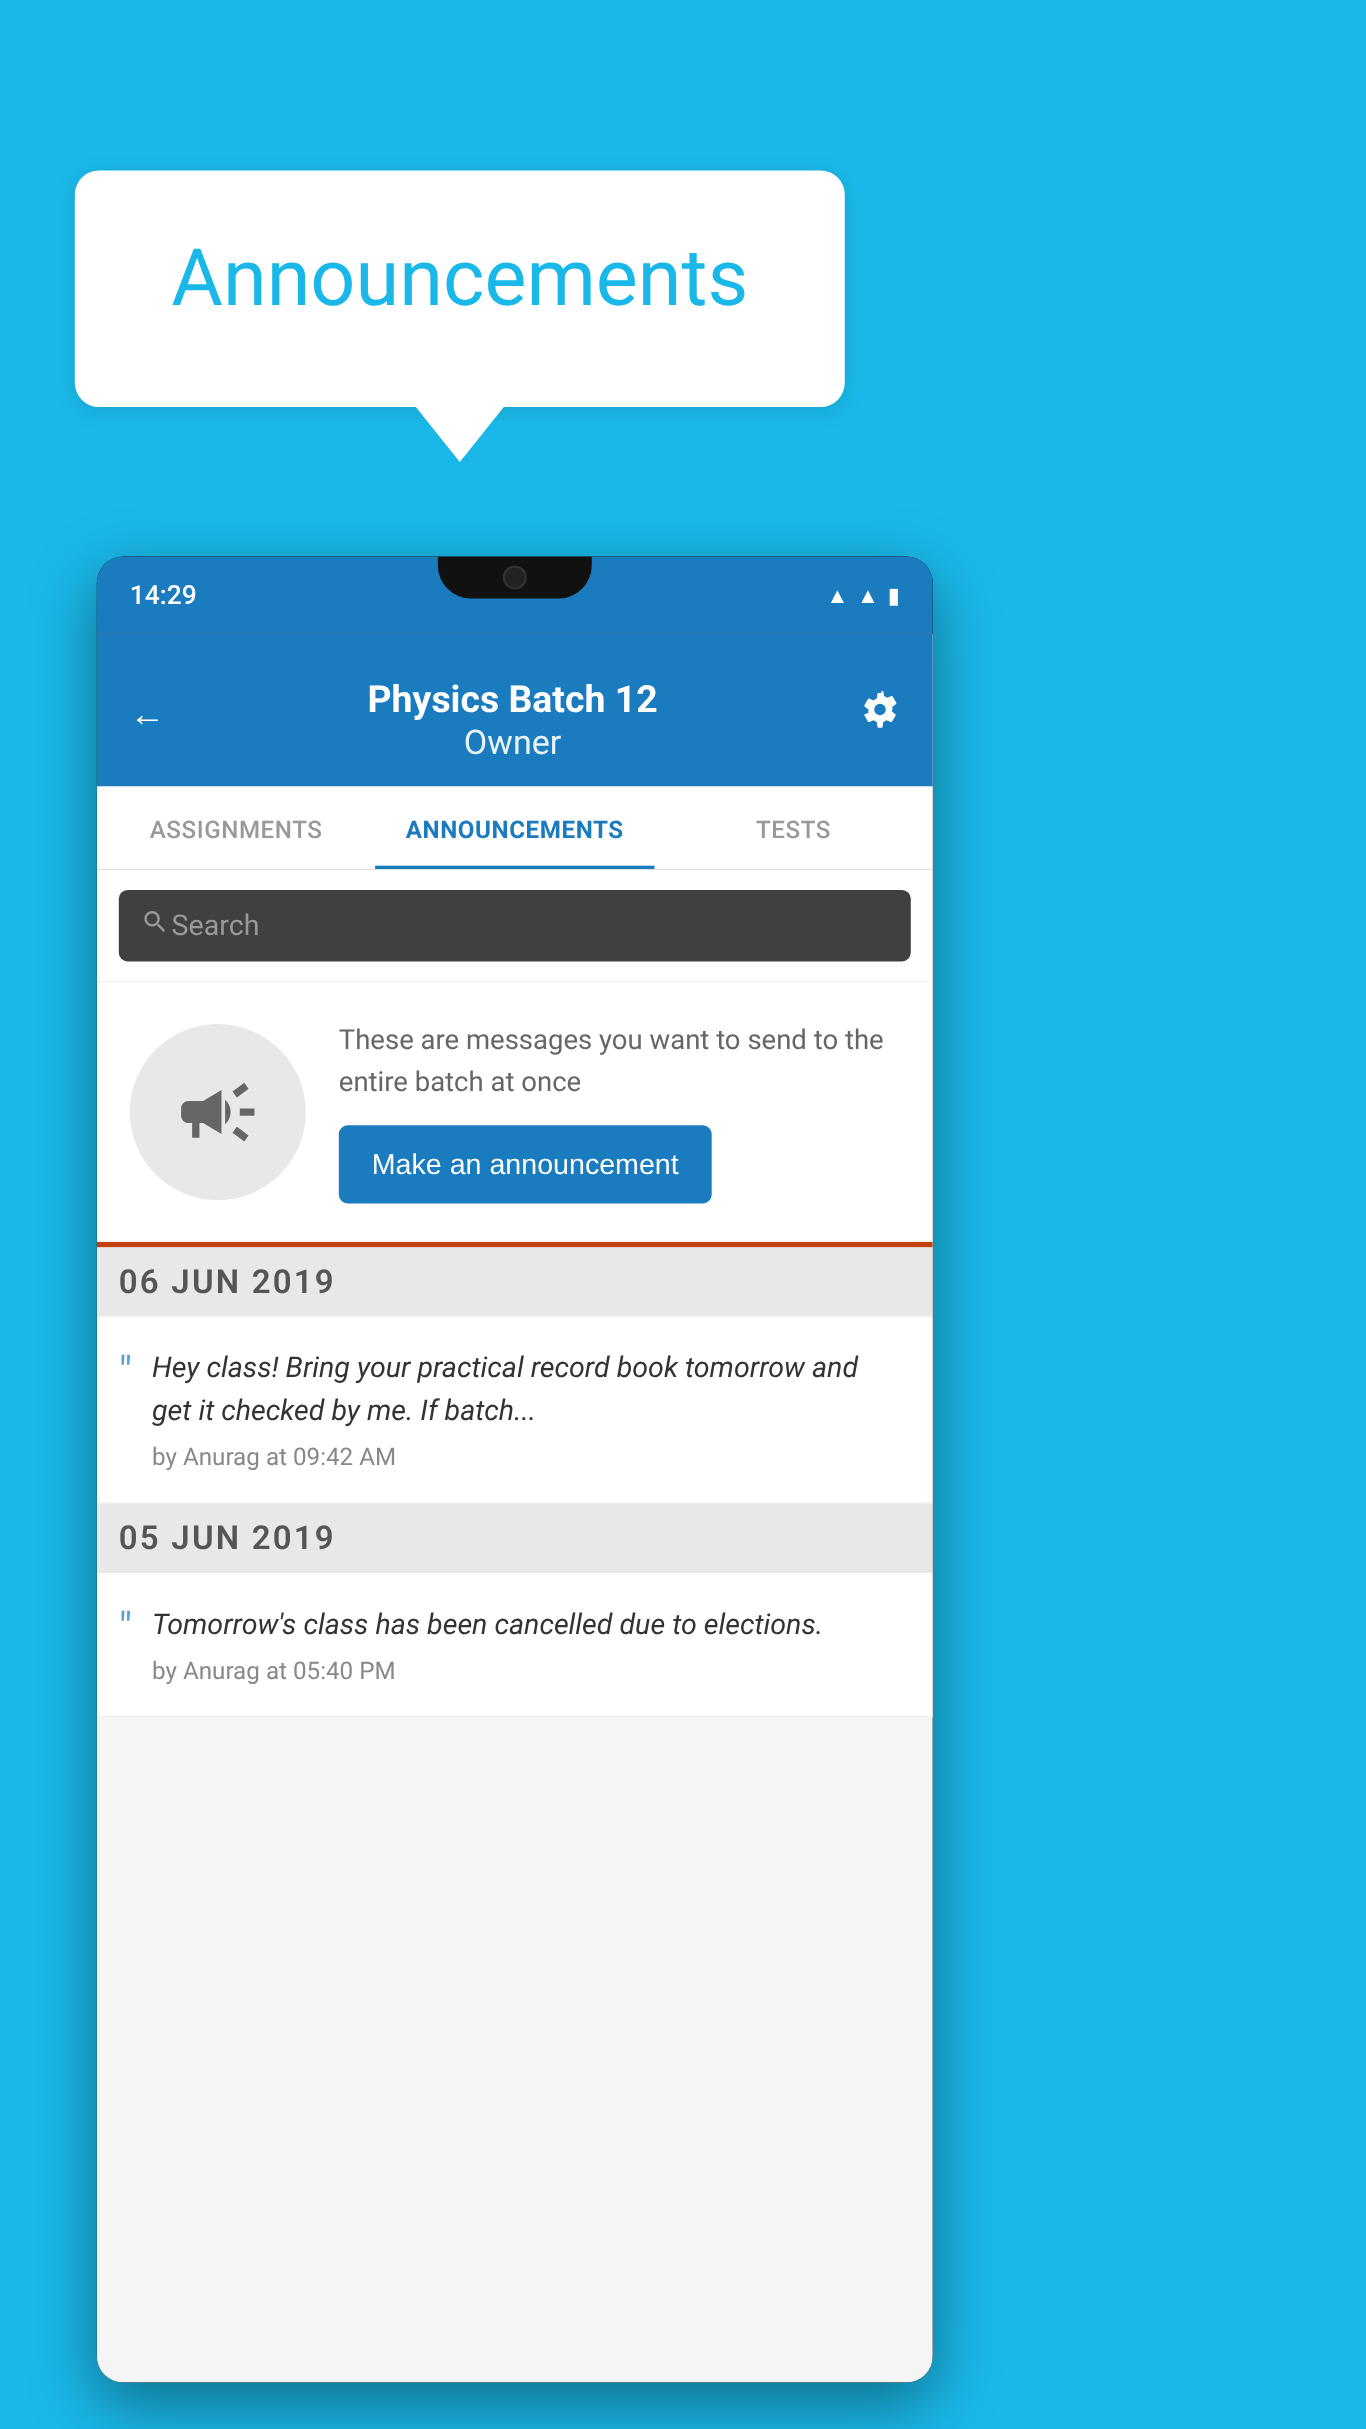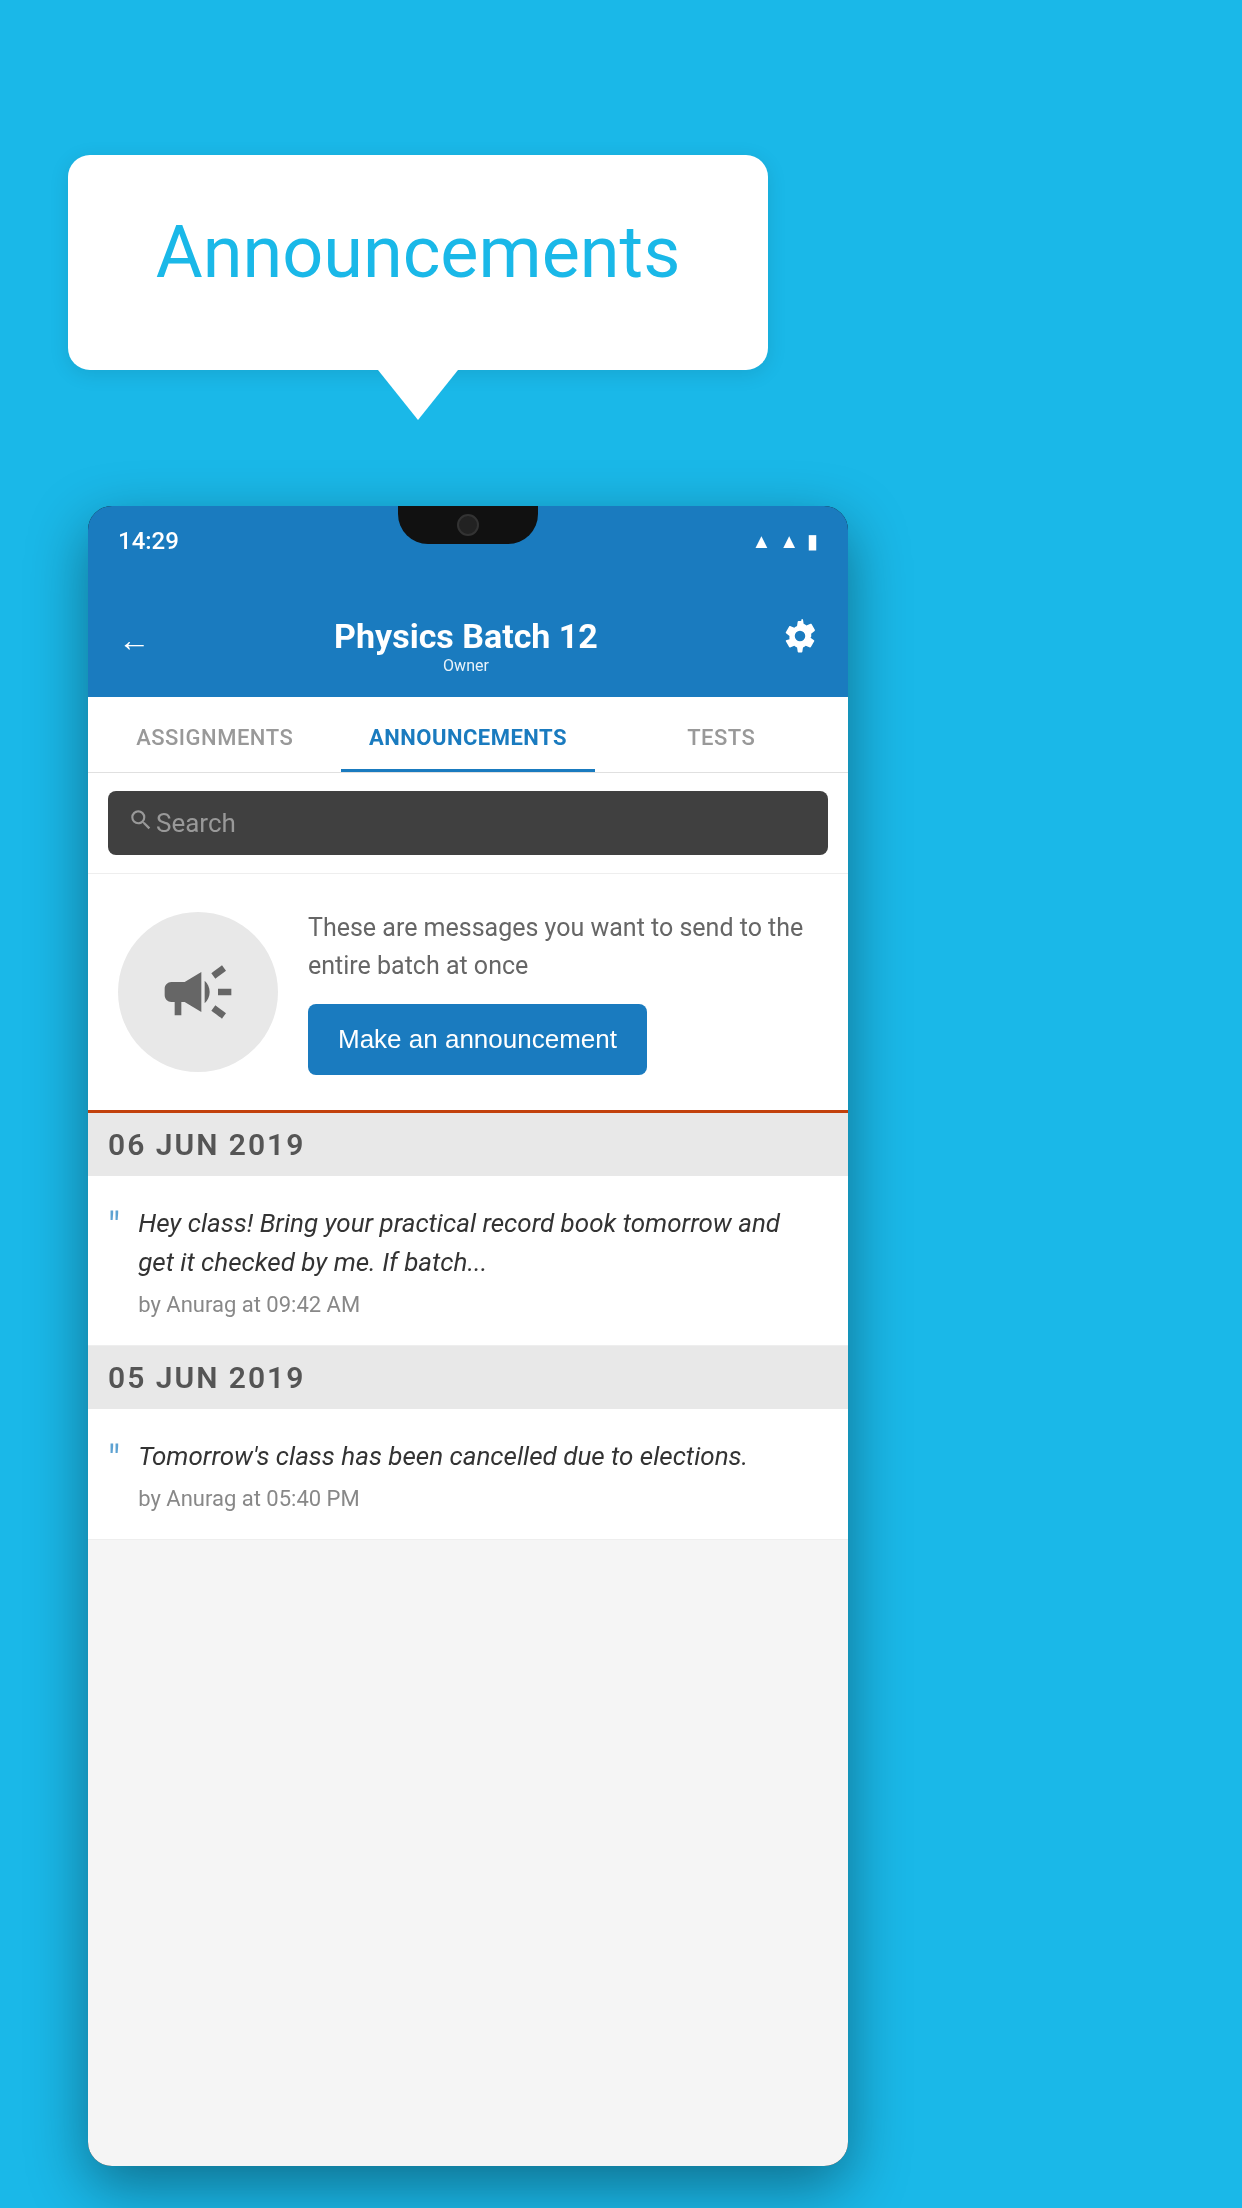--- a/index.html
+++ b/index.html
@@ -144,21 +144,21 @@
 
     .header-title {
       color: white;
       font-size: 34px;
       font-weight: 700;
       margin-top: 12px;
     }
 
     .header-subtitle {
       color: rgba(255,255,255,0.9);
-      font-size: 16px;
+      font-size: 31px;
       font-weight: 400;
     }
 
     .header-settings {
       color: white;
       font-size: 32px;
     }
 
     
     .tabs-container {
@@ -222,21 +222,21 @@
       font-size: 26px;
     }
 
     
     .promo-section {
       background: white;
       padding: 35px 30px;
       display: flex;
       align-items: center;
       gap: 30px;
-      border-bottom: 3px solid #c2410c;
+      border-bottom: 5px solid #c2410c;
     }
 
     .promo-icon-circle {
       width: 160px;
       height: 160px;
       background: #e8e8e8;
       border-radius: 50%;
       flex-shrink: 0;
       display: flex;
       align-items: center;

